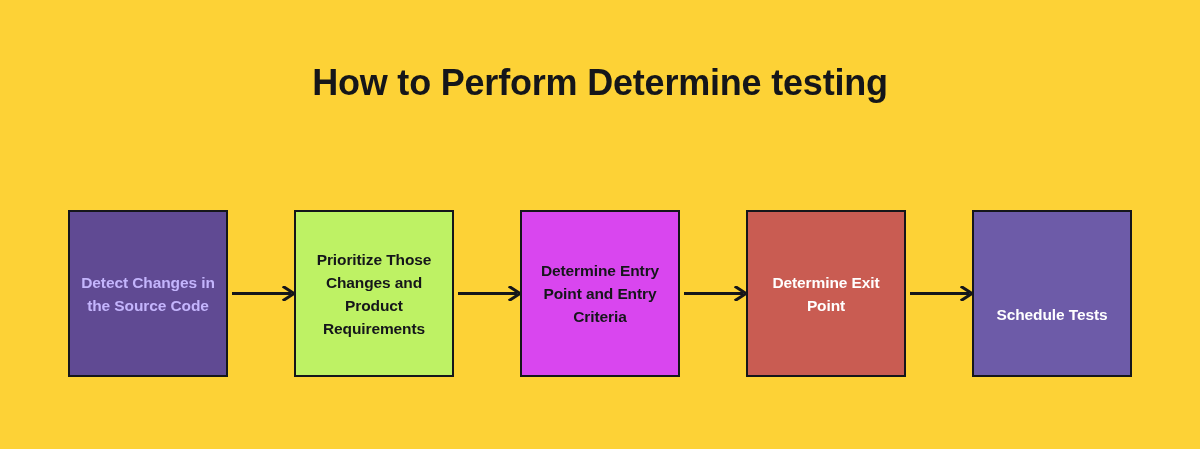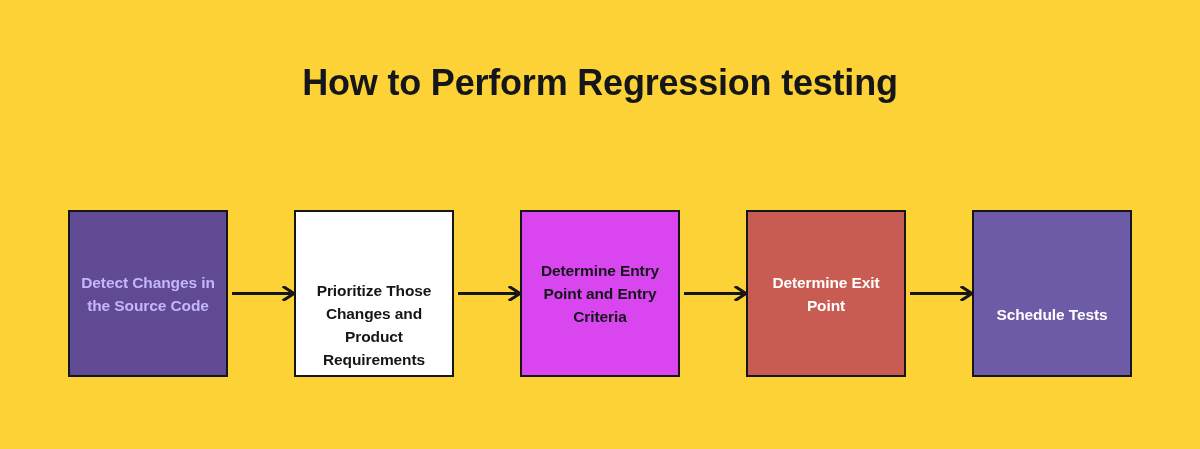--- a/index.html
+++ b/index.html
@@ -66,36 +66,36 @@
   }
   .connector svg {
     display: block;
   }
 </style>
 </head>
 <body>
 
 <div id="canvas" style="background: rgb(253, 210, 54);">
 
-  <div id="page-title" style="color: rgb(21, 22, 26);">How to Perform Regression testing</div>
+  <div id="page-title" style="color: rgb(21, 22, 26);">How to Perform Determine testing</div>
 
   <div class="flow-row">
 
     <div class="flow-node" id="node-1" style="left: 0px; background: rgb(96, 74, 147); border-color: rgb(21, 22, 26);">
       <span class="flow-node-label" style="color: #c4b5fd;">Detect Changes in the Source Code</span>
     </div>
 
     <div class="connector" id="conn-1" style="left: 164px;">
       <svg width="66" height="15" viewBox="0 0 66 15" aria-hidden="true">
         <line x1="0" y1="7.5" x2="59" y2="7.5" stroke="#15161a" stroke-width="3"></line>
         <polyline points="52,1 62,7.5 52,14" fill="none" stroke="#15161a" stroke-width="3" stroke-linecap="square"></polyline>
       </svg>
     </div>
 
-    <div class="flow-node" id="node-2" style="left: 226px; background: #ffffff; border-color: rgb(21, 22, 26); align-items: flex-end;">
+    <div class="flow-node" id="node-2" style="left: 226px; background: #bef264; border-color: rgb(21, 22, 26);">
       <span class="flow-node-label" style="color: rgb(21, 22, 26);">Prioritize Those Changes and Product Requirements</span>
     </div>
 
     <div class="connector" id="conn-2" style="left: 390px;">
       <svg width="66" height="15" viewBox="0 0 66 15" aria-hidden="true">
         <line x1="0" y1="7.5" x2="59" y2="7.5" stroke="#15161a" stroke-width="3"></line>
         <polyline points="52,1 62,7.5 52,14" fill="none" stroke="#15161a" stroke-width="3" stroke-linecap="square"></polyline>
       </svg>
     </div>
 

